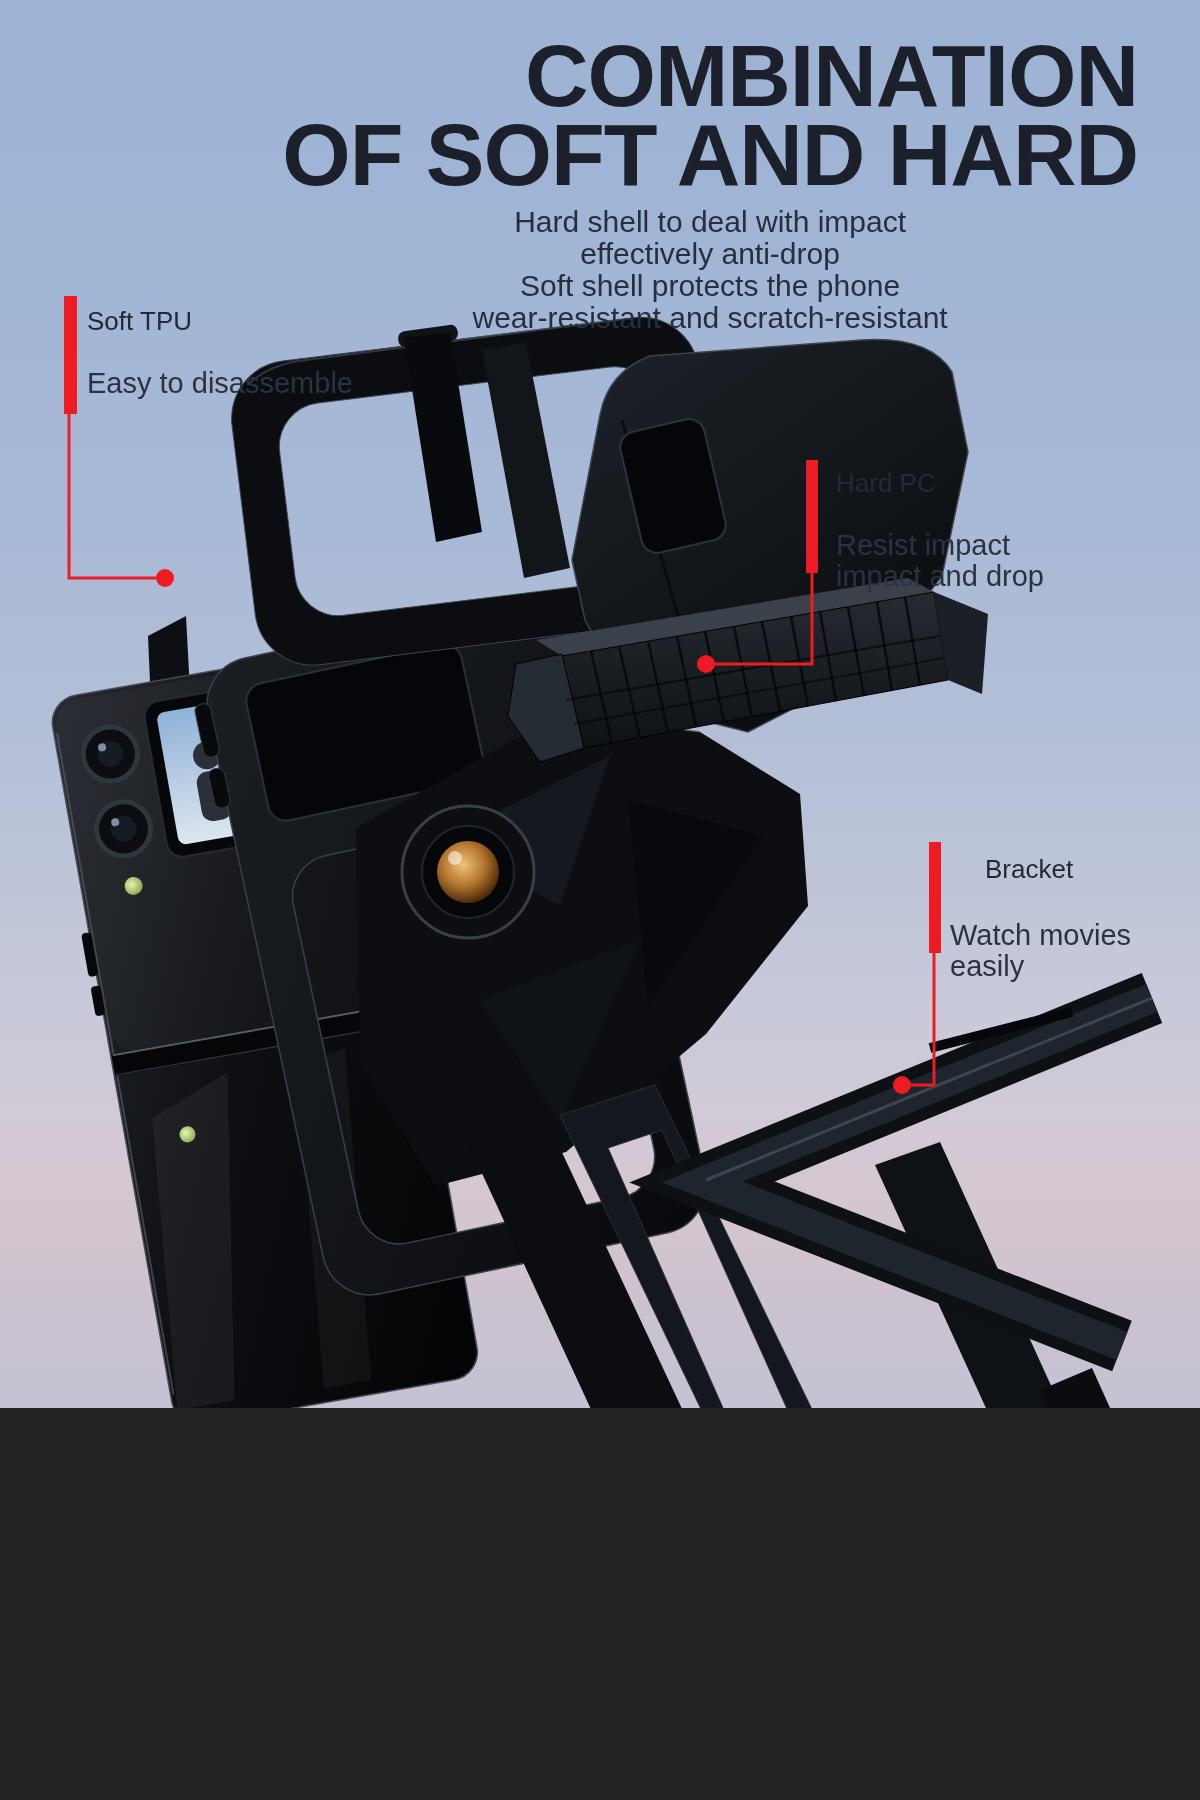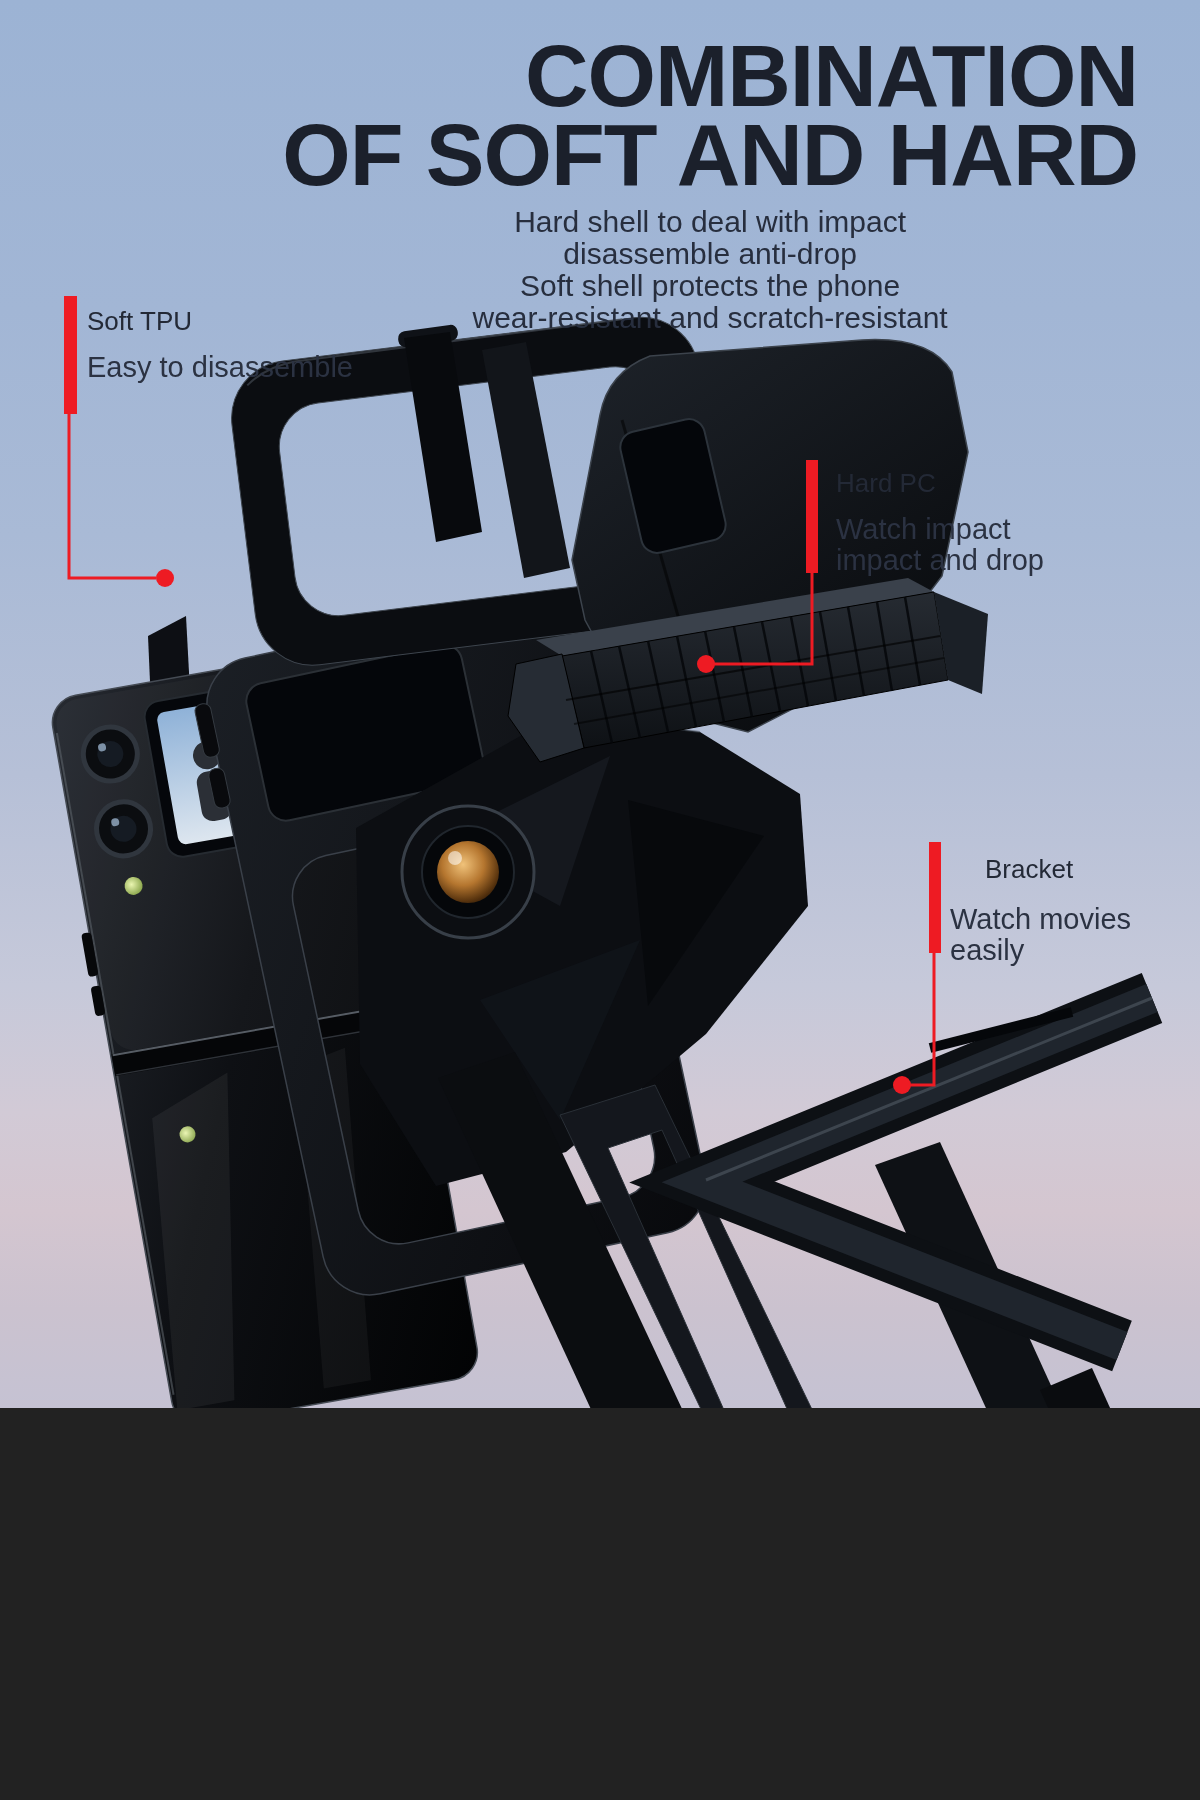--- a/index.html
+++ b/index.html
@@ -12,21 +12,21 @@
   }
   .layer{position:absolute;left:0;top:0;}
   
   .hdr{position:absolute;top:36px;right:62px;text-align:right;z-index:6;}
   .hdr .t{font-size:88px;line-height:79px;font-weight:700;letter-spacing:-1px;color:#1b202b;}
   .hdr .s{font-size:30px;line-height:32px;font-weight:400;color:#272e3e;margin-top:12px;text-align:center;}
   
   .co{position:absolute;z-index:6;}
   .co .bar{position:absolute;left:0;top:0;width:13px;background:#ee1b23;}
   .co .ct{position:absolute;white-space:nowrap;font-size:26px;line-height:46px;font-weight:500;color:#232936;}
-  .co .cd{position:absolute;white-space:nowrap;font-size:29px;line-height:31px;font-weight:400;color:#2b3242;}
+  .co .cd{position:absolute;white-space:nowrap;font-size:29px;line-height:31px;font-weight:400;color:#2b3242;margin-top:16px;}
   svg{display:block;}
   .lines{z-index:5;pointer-events:none;}
 </style>
 </head>
 <body>
 
 <div class="poster">
 
   <svg class="layer" width="1200" height="1800" viewBox="0 0 1200 1800">
     <defs>
@@ -195,37 +195,37 @@
       <circle cx="706" cy="664" r="9"></circle>
       <circle cx="902" cy="1085" r="9"></circle>
     </g>
   </svg>
 
   <div class="hdr">
     <div class="t">COMBINATION</div>
     <div class="t">OF SOFT AND HARD</div>
     <div class="s">
       <div>Hard shell to deal with impact</div>
-      <div>disassemble anti-drop</div>
+      <div>effectively anti-drop</div>
       <div>Soft shell protects the phone</div>
       <div>wear-resistant and scratch-resistant</div>
     </div>
   </div>
 
   <div class="co" style="left:64px;top:296px;">
     <div class="bar" style="height:118px;"></div>
     <div class="ct" style="left:23px;top:2px;">Soft TPU</div>
     <div class="cd" style="left:23px;top:56px;">Easy to disassemble</div>
   </div>
 
   <div class="co" style="left:806px;top:460px;">
     <div class="bar" style="height:113px;width:12px;"></div>
     <div class="ct" style="left:30px;top:0px;">Hard PC</div>
     <div class="cd" style="left:30px;top:54px;">
-      <div>Watch impact</div>
+      <div>Resist impact</div>
       <div>impact and drop</div>
     </div>
   </div>
 
   <div class="co" style="left:929px;top:842px;">
     <div class="bar" style="height:111px;width:12px;"></div>
     <div class="ct" style="left:24px;top:4px;margin-left:32px;">Bracket</div>
     <div class="cd" style="left:21px;top:62px;">
       <div>Watch movies</div>
       <div>easily</div>

